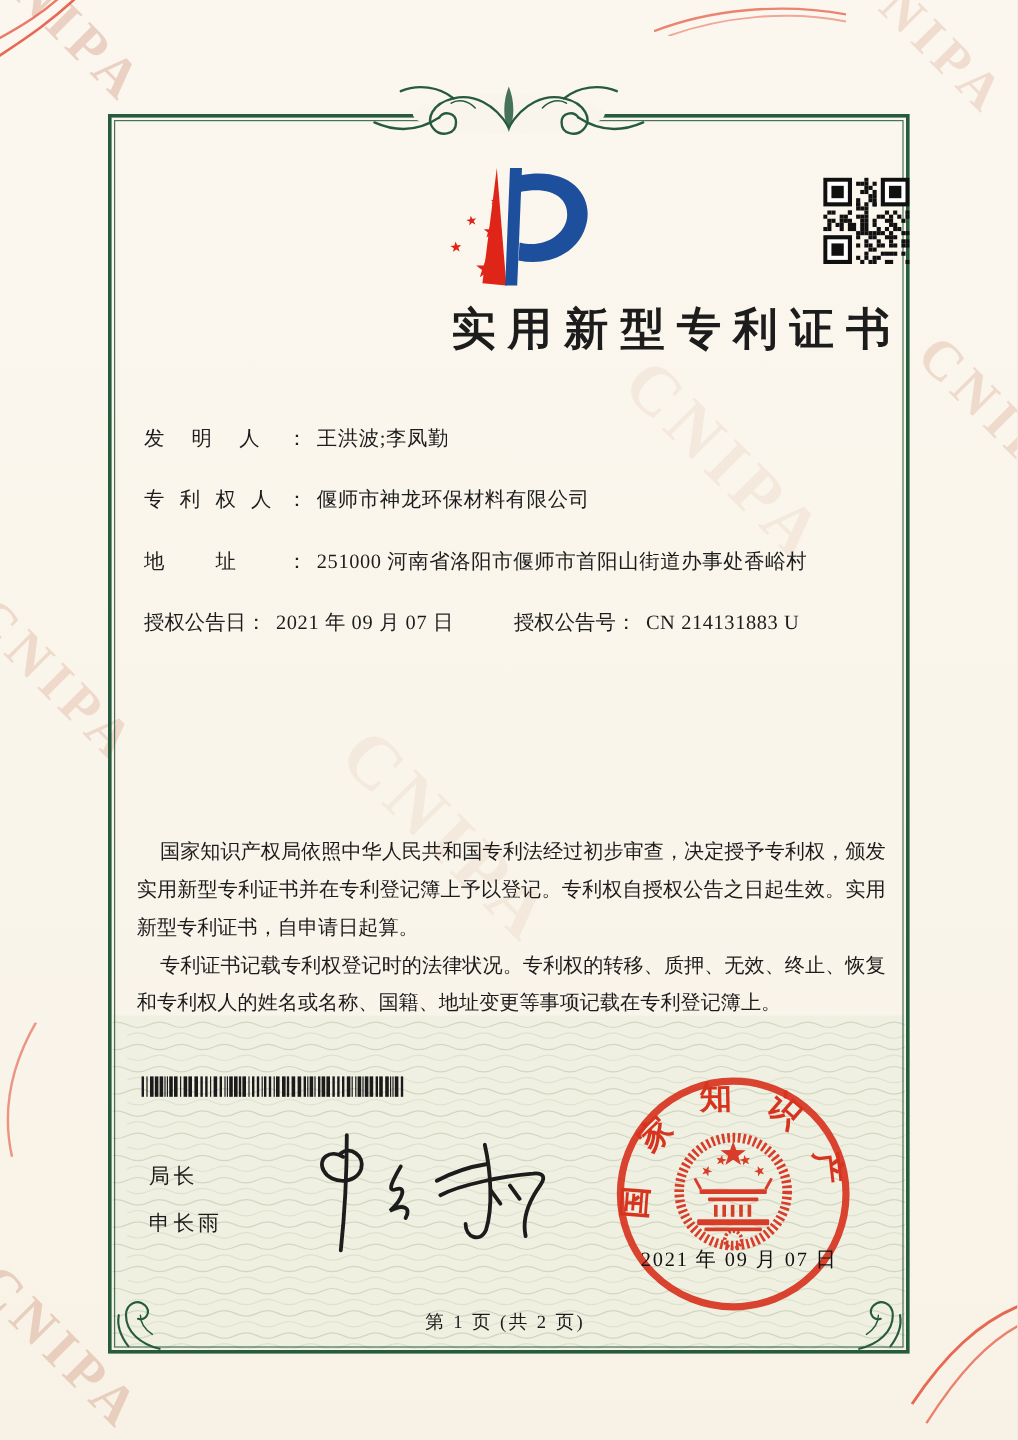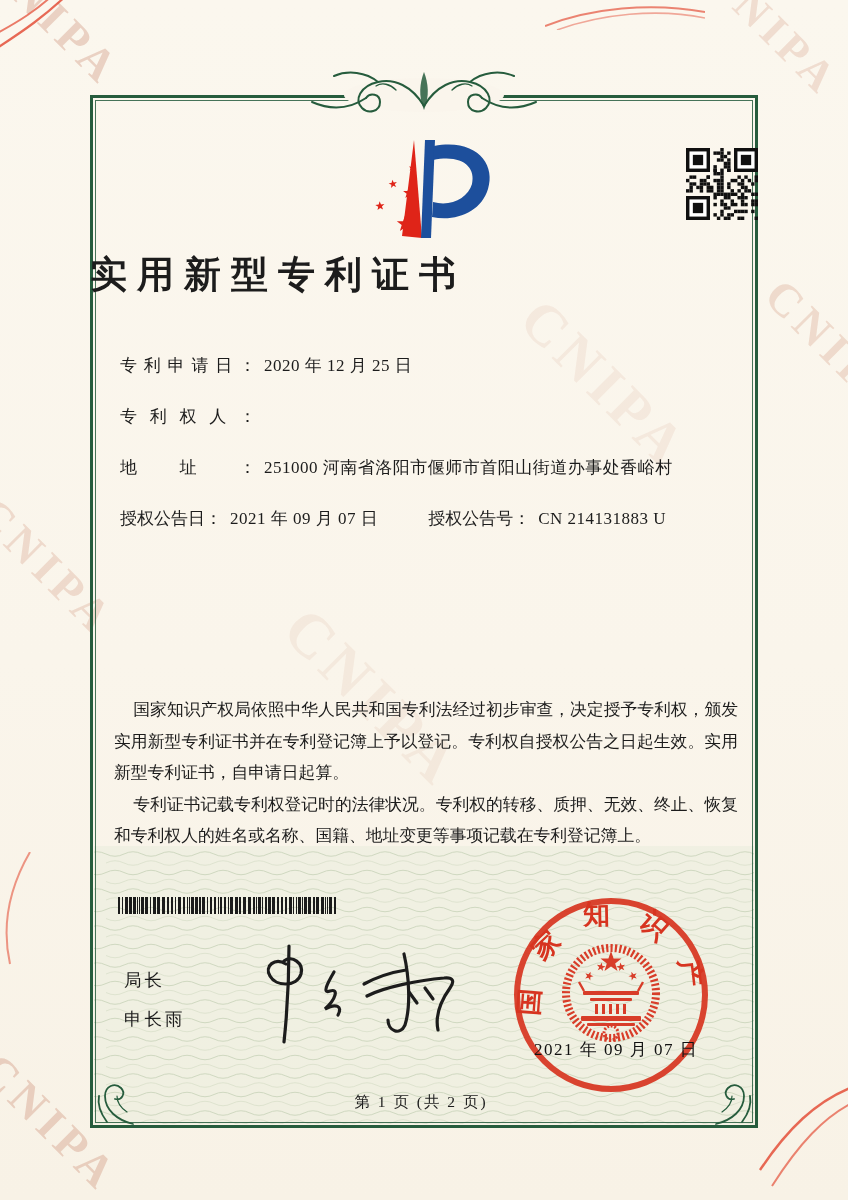--- a/index.html
+++ b/index.html
@@ -26,21 +26,21 @@
   .ornament-top{position:absolute;left:296px;top:60px;width:256px;height:64px;z-index:4;}
   .corner-fl{position:absolute;z-index:4;}
   .corner-fl.left{left:93px;top:1062px;}
   .corner-fl.right{left:712px;top:1062px;transform:scaleX(-1);}
   .redcurve{position:absolute;z-index:1;}
   
   .content{position:absolute;inset:0;z-index:5;}
   .cert-no{position:absolute;left:120px;top:140px;font-size:17px;letter-spacing:2.5px;}
   .logo{position:absolute;left:348px;top:136px;width:158px;height:114px;}
   .qr{position:absolute;left:686px;top:148px;width:72px;height:72px;}
-  .title{position:absolute;left:90px;top:250px;width:662px;text-align:left;
+  .title{position:absolute;left:90px;top:250px;width:662px;text-align:right;
          font-size:37px;font-weight:700;letter-spacing:10px;}
   .fields{position:absolute;left:120px;top:356px;width:618px;font-size:17px;}
   .frow{display:flex;margin-bottom:31px;line-height:20px;white-space:nowrap;}
   .flabel{display:inline-block;width:136px;text-align:justify;text-align-last:justify;flex:none;}
   .fvalue{margin-left:8px;letter-spacing:.5px;}
   .frow.grant .flabel{width:auto;text-align-last:auto;}
   .pair2{margin-left:50px;display:flex;}
   .paras{position:absolute;left:114px;top:694px;width:624px;font-size:16.8px;
          line-height:31.5px;text-align:justify;}
   .paras p{margin:0;text-indent:1.15em;}
@@ -301,25 +301,26 @@
         <rect x="54.857142857142854" y="6.857142857142857" width="10.285714285714285" height="10.285714285714285" fill="#101010"></rect>
         <rect x="0" y="48" width="24" height="24" fill="#101010"></rect>
         <rect x="3.4285714285714284" y="51.42857142857142" width="17.142857142857142" height="17.142857142857142" fill="#fff"></rect>
         <rect x="6.857142857142857" y="54.857142857142854" width="10.285714285714285" height="10.285714285714285" fill="#101010"></rect>
       </svg>
 
     <div class="title">实用新型专利证书</div>
 
     <div class="fields">
       <div class="frow">
-        <span class="flabel">专利申请日：</span>
-        <span class="fvalue">2020 年 12 月 25 日</span>
+        <span class="flabel">发明人：</span>
+        <span class="fvalue">王洪波;李凤勤</span>
       </div>
       <div class="frow">
         <span class="flabel">专利权人：</span>
+        <span class="fvalue">偃师市神龙环保材料有限公司</span>
       </div>
       <div class="frow">
         <span class="flabel">地址：</span>
         <span class="fvalue">251000 河南省洛阳市偃师市首阳山街道办事处香峪村</span>
       </div>
       <div class="frow grant">
         <span class="flabel">授权公告日：</span>
         <span class="fvalue">2021 年 09 月 07 日</span>
         <span class="pair2">
           <span class="flabel">授权公告号：</span>

